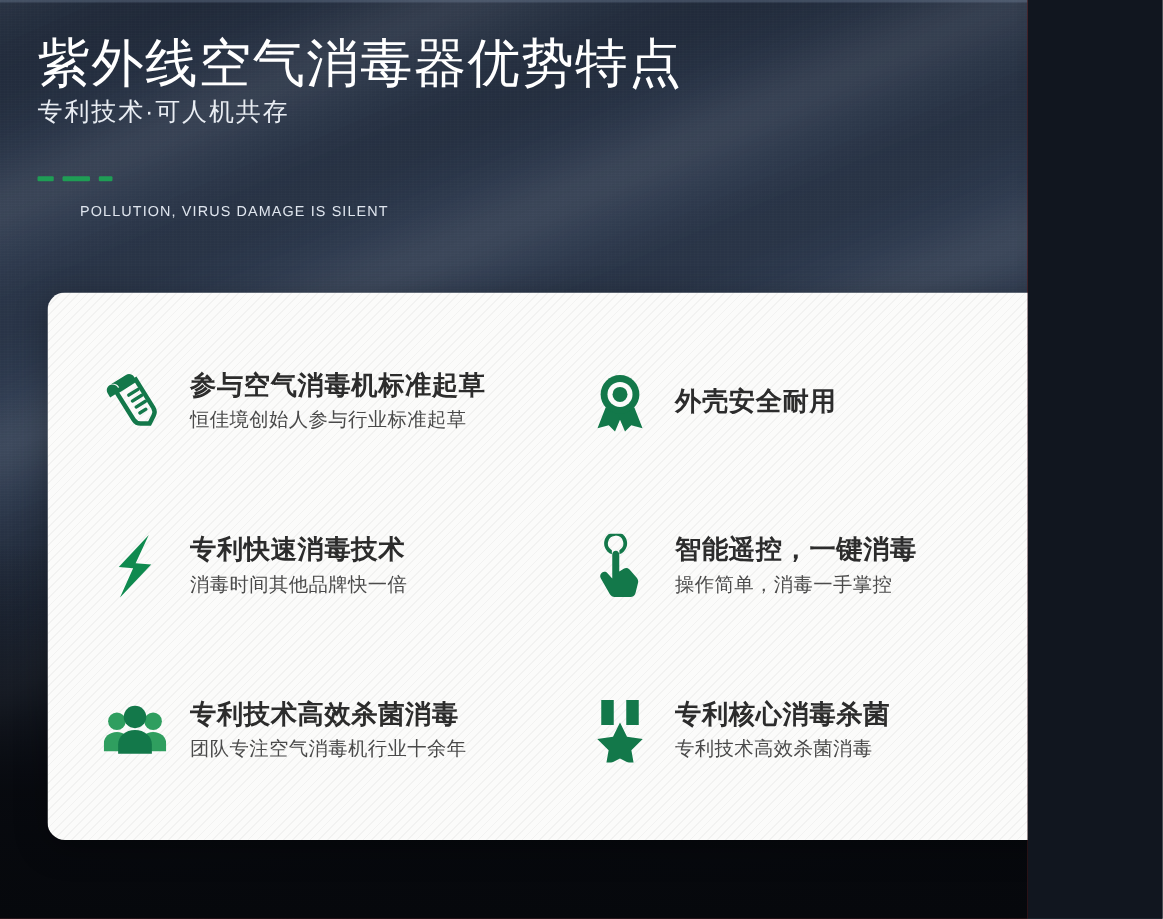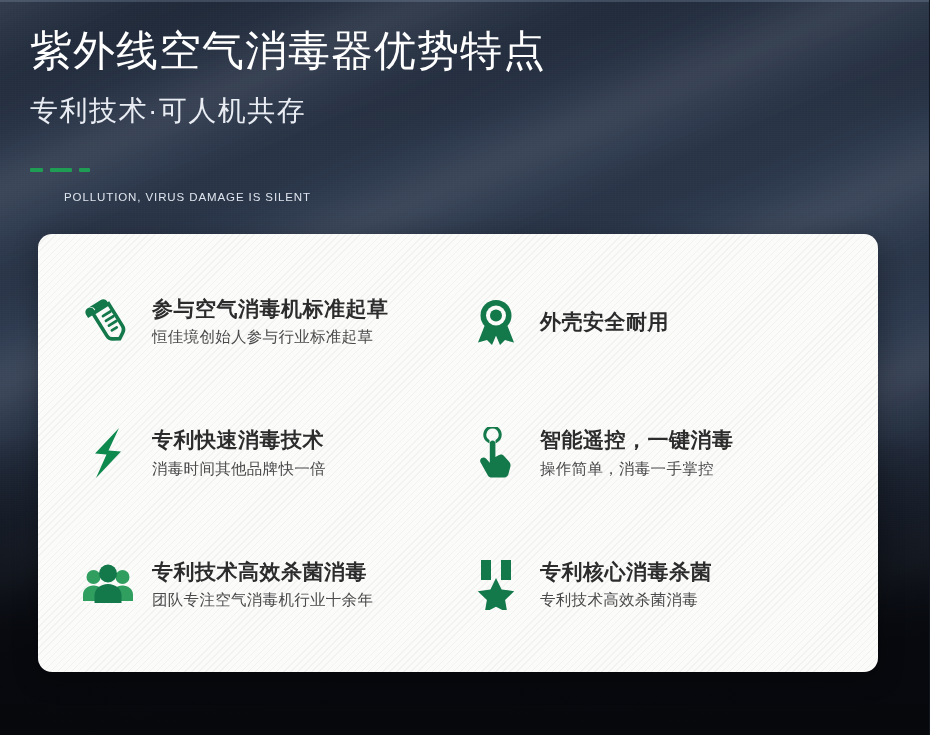--- a/index.html
+++ b/index.html
@@ -6,21 +6,21 @@
     margin: 0;
     padding: 0;
     background: #11161f;
   }
   body {
     font-family: "Liberation Sans", "DejaVu Sans", sans-serif;
   }
 
   #page {
     position: relative;
-    width: 929px;
+    width: 822px;
     height: 735px;
     overflow: hidden;
     background: #7f1d1d;
   }
   .bg-vgrad {
     position: absolute;
     inset: 0;
     background: linear-gradient(177deg,
       rgba(36,46,63,1) 0%,
       rgba(45,57,77,1) 22%,
@@ -86,22 +86,21 @@
   }
   .main-title {
     font-size: 42px;
     line-height: 1.18;
     font-weight: 400;
     color: #ffffff;
     letter-spacing: 1px;
     white-space: nowrap;
   }
   .sub-title {
-    margin-top: 16px;
-    font-size: 28px;
+    font-size: 20px;
     font-weight: 400;
     color: #e9edf3;
     letter-spacing: 1.5px;
   }
   .dash-row {
     margin-top: 38px;
     display: flex;
     align-items: center;
     gap: 7px;
     height: 5px;

